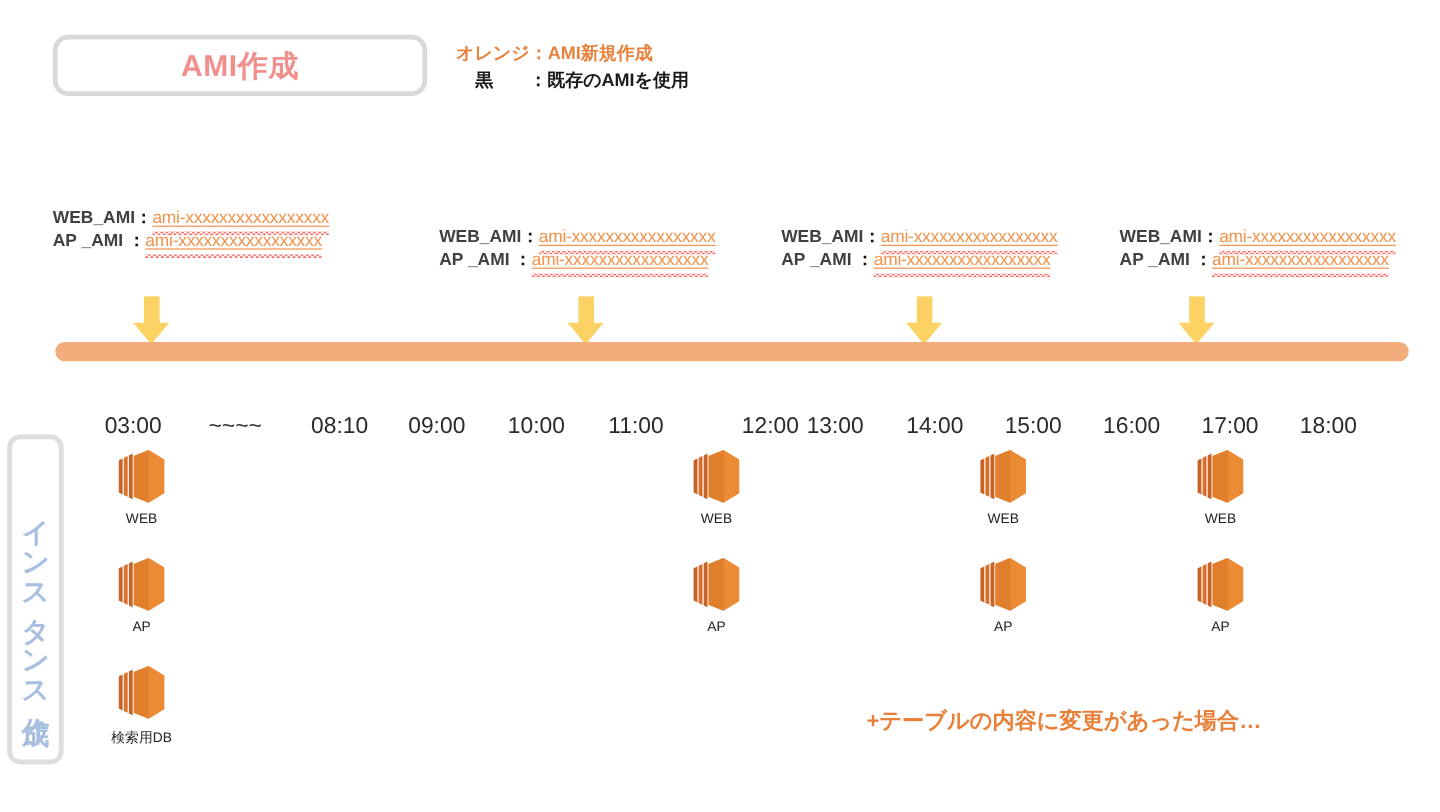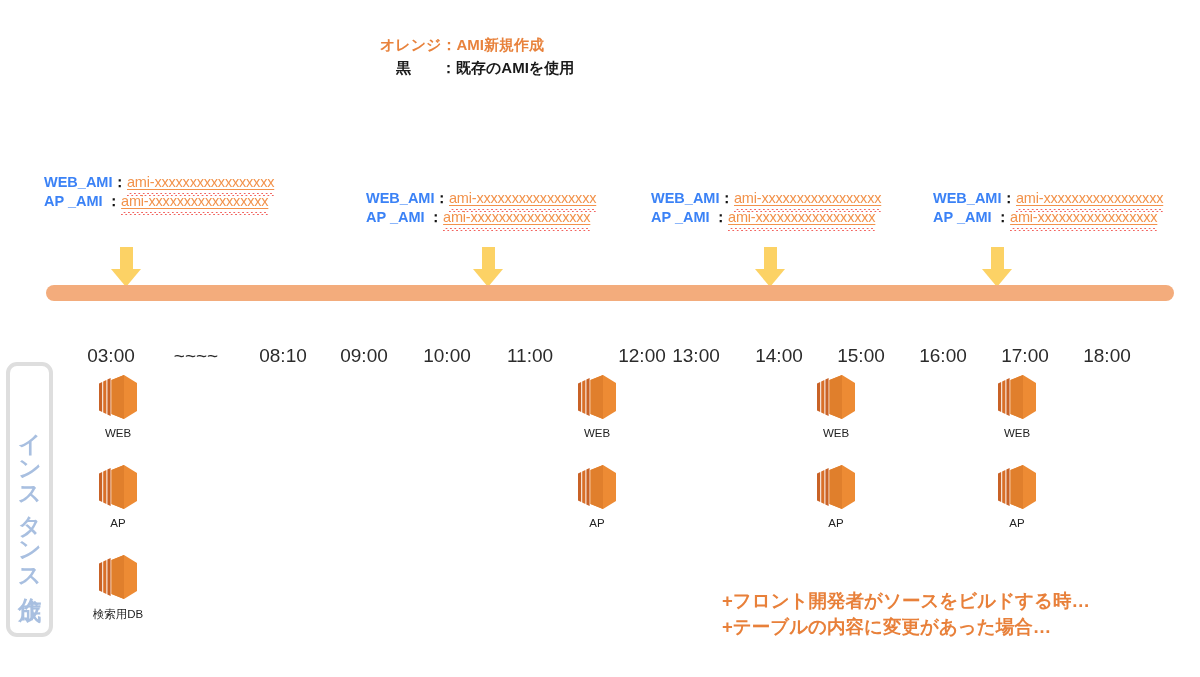--- a/index.html
+++ b/index.html
@@ -26,21 +26,21 @@
   .legend-row { display:flex; font-size:15px; font-weight:bold; line-height:23px; white-space:pre; }
   .legend-row.orange { color:#e8823c; }
   .legend-row.black  { color:#1a1a1a; }
   .legend-key { display:inline-block; }
   .legend-row.black .legend-key { padding-left:16px; }
 
   
   .ami-group { position:absolute; white-space:nowrap; }
   .ami-line { font-size:14.5px; line-height:19px; white-space:pre; font-weight:bold; }
   .ami-key { font-weight:bold; }
-  .ami-key.orange { color:#3b82f6; }
+  .ami-key.orange { color:#404040; }
   .ami-key.black  { color:#111111; }
   .ami-colon { color:#111111; font-weight:bold; }
   .ami-val {
     font-weight:normal; letter-spacing:-0.2px;
     text-decoration:underline; text-decoration-thickness:1px;
     text-underline-offset:2px;
   }
   .ami-val.orange { color:#f2924b; text-decoration-color:#f2924b; }
   .ami-val.black  { color:#1a1a1a; text-decoration-color:#1a1a1a; }
   .squiggle {
@@ -100,20 +100,23 @@
   .notes { position:absolute; left:722px; top:588px; }
   .note-line {
     color:#e8803a; font-size:18.5px; font-weight:bold; line-height:26px; white-space:nowrap;
   }
 </style>
 </head>
 <body>
 
 <div id="canvas">
 
+  <div class="title-box">
+    <span class="title-text">AMI作成</span>
+  </div>
 
   <div class="legend" id="legend-host">
       <div class="legend-row orange"><span class="legend-key">オレンジ</span><span>：</span><span>AMI新規作成</span></div>
       <div class="legend-row black"><span class="legend-key">黒</span><span>　　：</span><span>既存のAMIを使用</span></div>
     </div>
 
   <div id="ami-host">
       <div class="ami-group" style="left: 44px; top: 173px;">
         <div class="ami-line"><span class="ami-key orange">WEB_AMI</span><span class="ami-colon">：</span><span class="squiggle"><span class="ami-val orange">ami-xxxxxxxxxxxxxxxxx</span></span></div>
         <div class="ami-line"><span class="ami-key orange">AP _AMI</span><span class="ami-colon"> ：</span><span class="squiggle"><span class="ami-val orange">ami-xxxxxxxxxxxxxxxxx</span></span></div>
@@ -260,17 +263,16 @@
           <polygon points="7.2,9.5 10.4,8 10.4,42 7.2,40.5" fill="#d96f28"></polygon>
           <polygon points="11.4,7.5 14.600000000000001,6 14.600000000000001,44 11.4,42.5" fill="#c96226"></polygon>
           <polygon points="15.5,8 28,3 41,11 41,39 28,47 15.5,42" fill="#ed8b34"></polygon>
           <polygon points="15.5,8 28,3 28,47 15.5,42" fill="#e07f2c"></polygon>
         </svg>
         <div class="node-label">AP</div>
       </div>
     </div>
 
   <div class="notes" id="note-host">
-      <div class="note-line">+フロント開発者がソースをビルドする時…</div>
       <div class="note-line">+テーブルの内容に変更があった場合…</div>
     </div>
 
 </div>
 
 </body></html>

